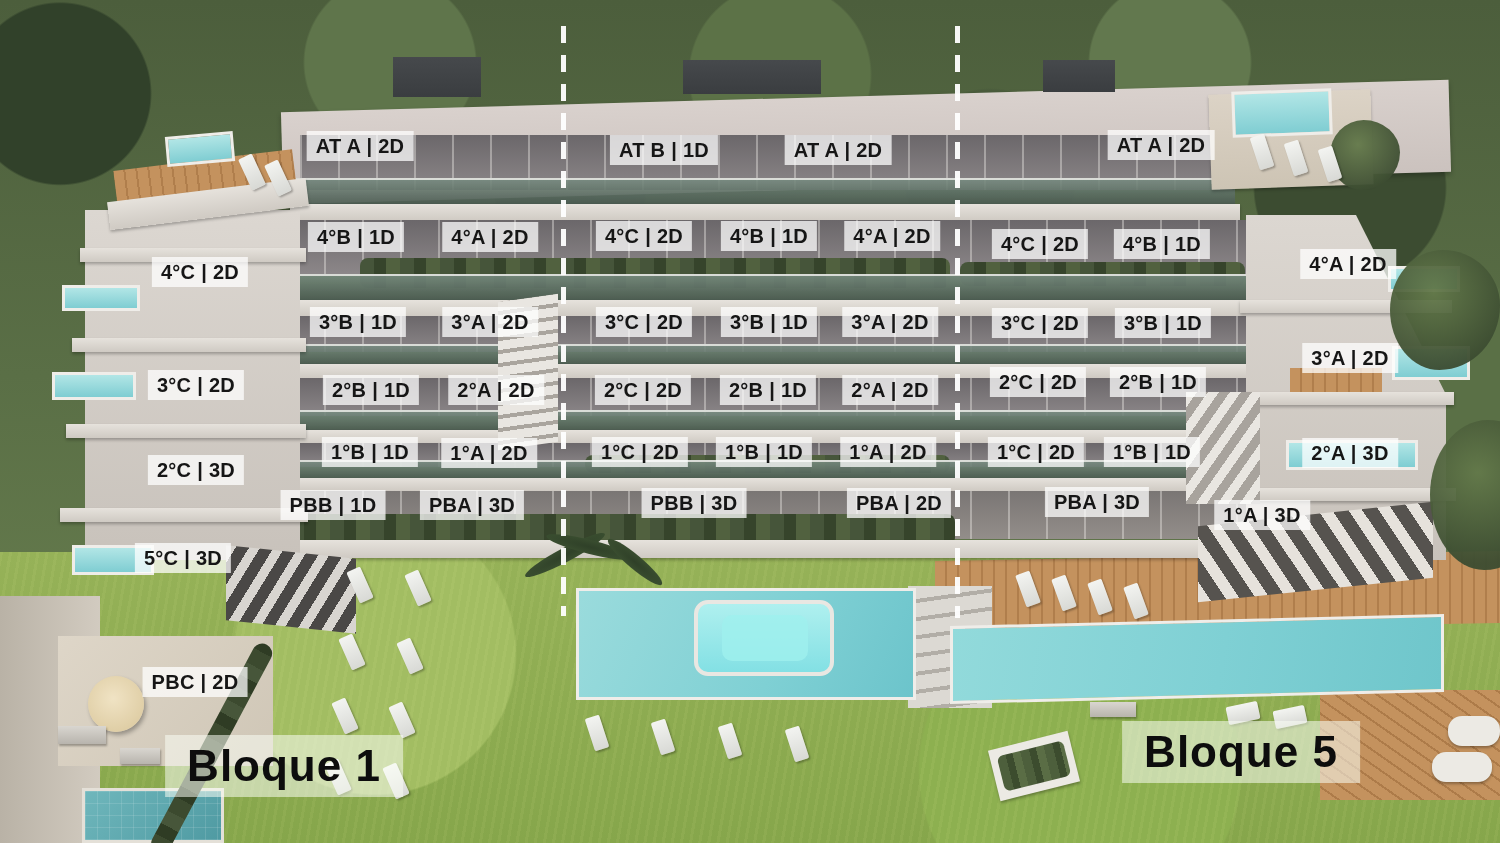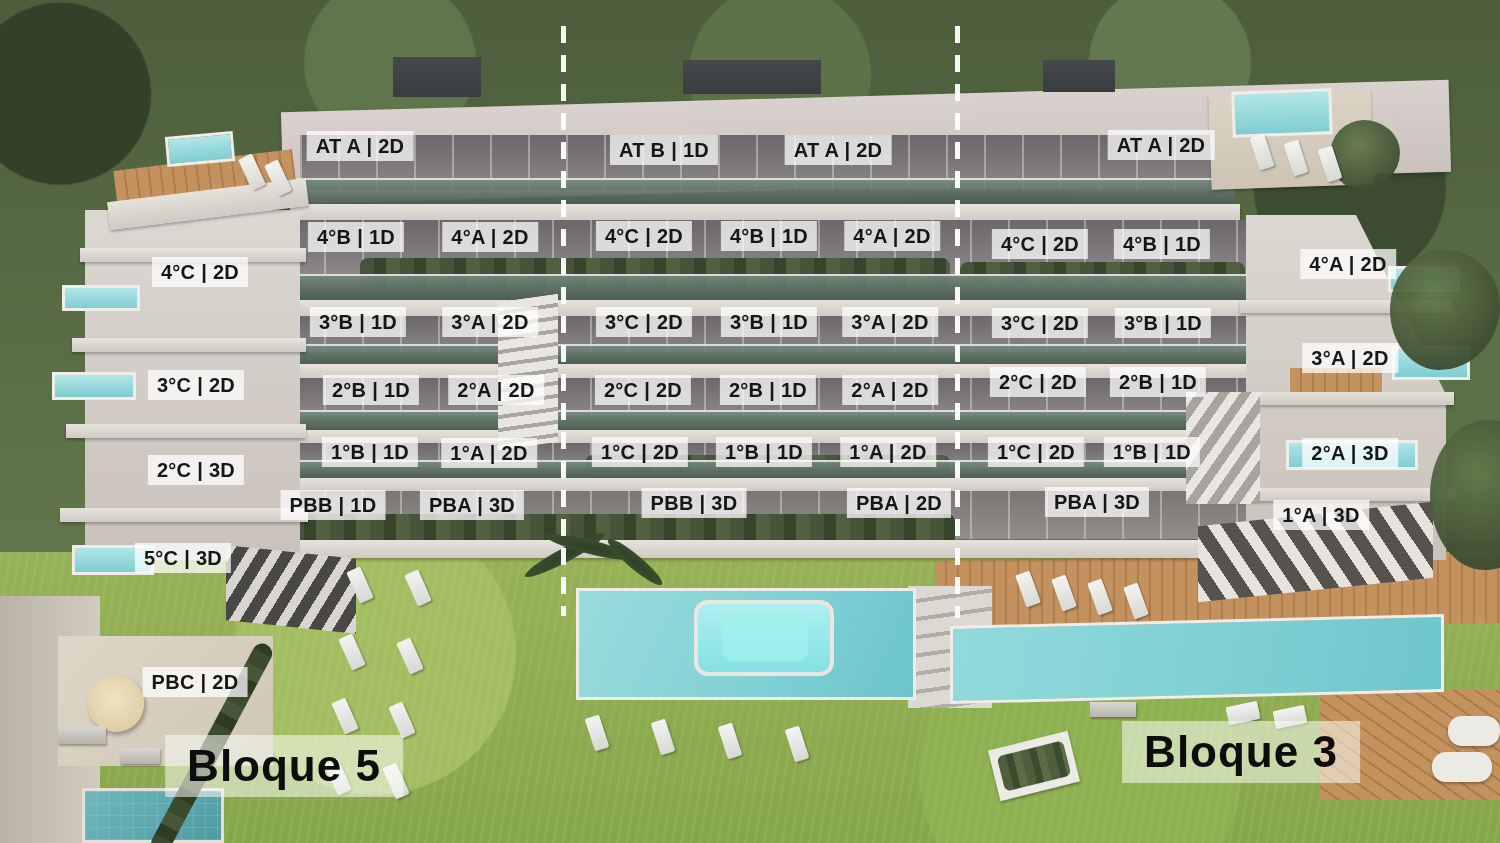--- a/index.html
+++ b/index.html
@@ -264,18 +264,18 @@
       <div class="unit-label" style="left: 1348px; top: 264px;">4°A | 2D</div>
       <div class="unit-label" style="left: 1040px; top: 323px;">3°C | 2D</div>
       <div class="unit-label" style="left: 1163px; top: 323px;">3°B | 1D</div>
       <div class="unit-label" style="left: 1350px; top: 358px;">3°A | 2D</div>
       <div class="unit-label" style="left: 1038px; top: 382px;">2°C | 2D</div>
       <div class="unit-label" style="left: 1158px; top: 382px;">2°B | 1D</div>
       <div class="unit-label" style="left: 1036px; top: 452px;">1°C | 2D</div>
       <div class="unit-label" style="left: 1152px; top: 452px;">1°B | 1D</div>
       <div class="unit-label" style="left: 1350px; top: 453px;">2°A | 3D</div>
       <div class="unit-label" style="left: 1097px; top: 502px;">PBA | 3D</div>
-      <div class="unit-label" style="left: 1321px; top: 515px; text-align: center;">1°A | 3D</div>
-      <div class="block-label" style="left: 284px; top: 766px;">Bloque 5</div>
-      <div class="block-label" style="left: 1241px; top: 752px;">Bloque 3</div>
+      <div class="unit-label" style="left: 1262px; top: 515px; text-align: center;">1°A | 3D</div>
+      <div class="block-label" style="left: 284px; top: 766px;">Bloque 1</div>
+      <div class="block-label" style="left: 1241px; top: 752px;">Bloque 5</div>
     </div>
 
 </div>
 
 </body></html>

